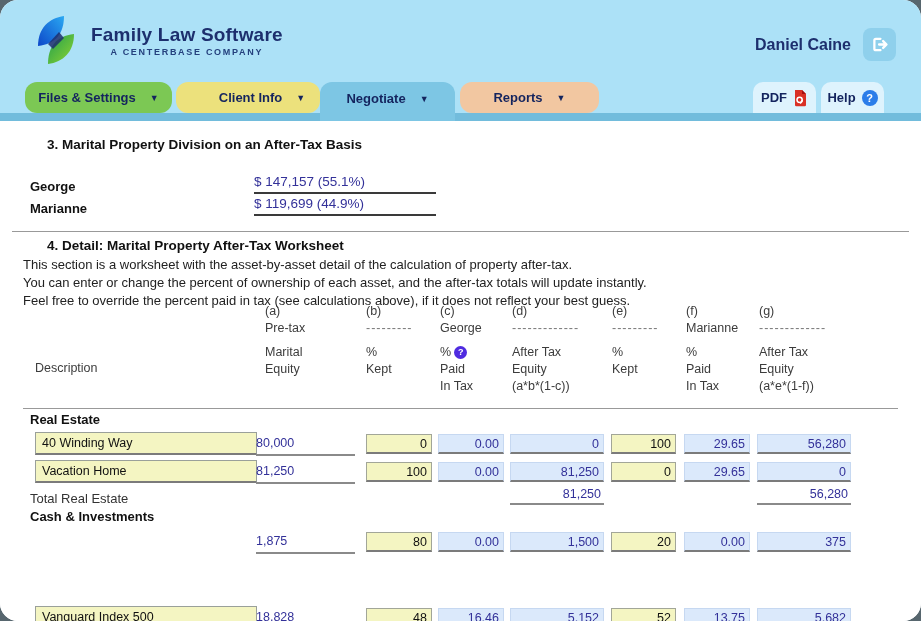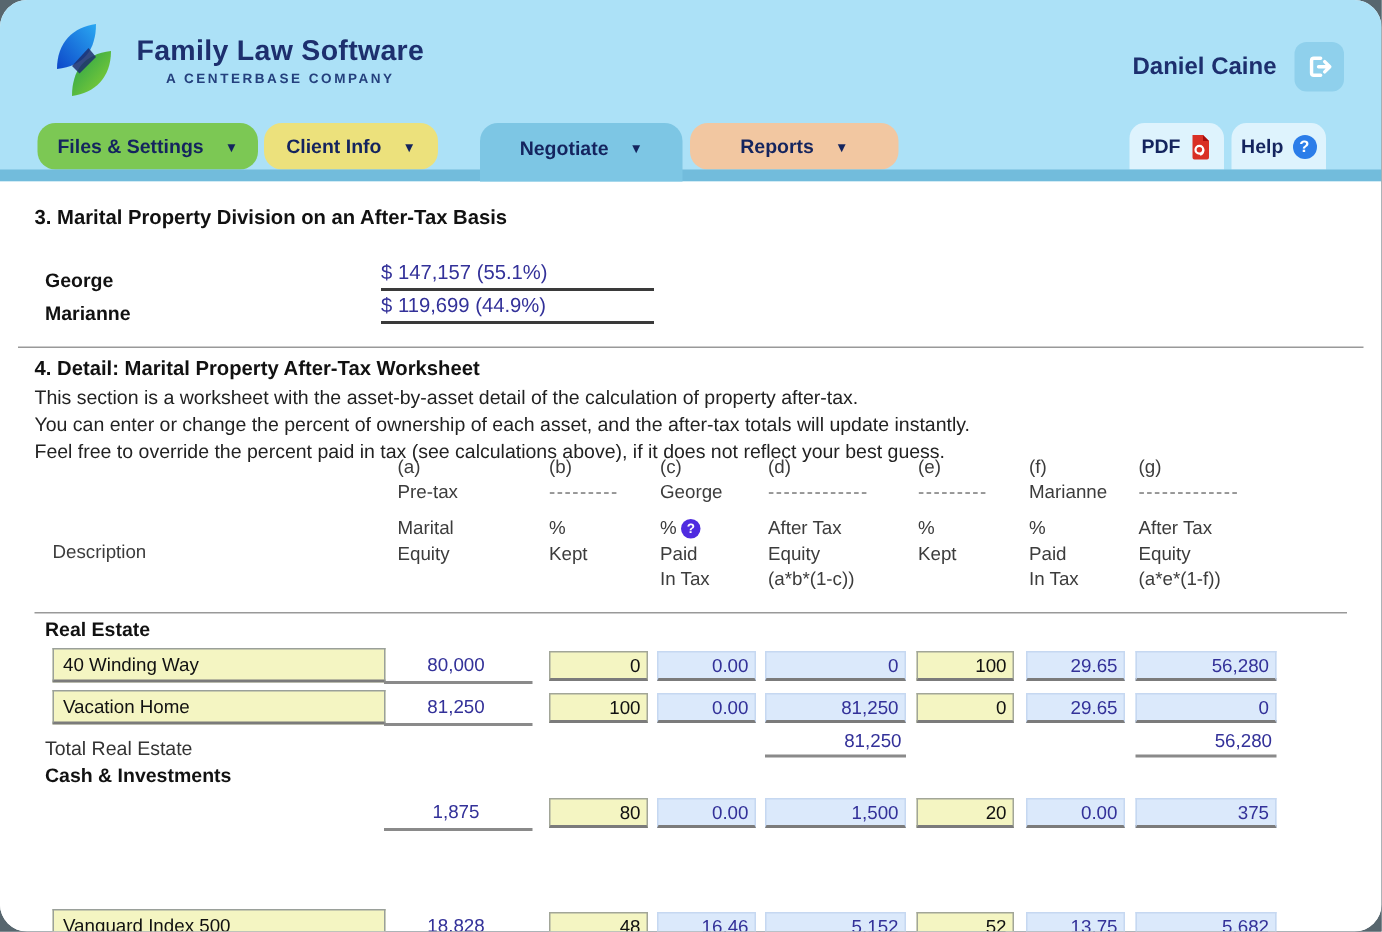--- a/index.html
+++ b/index.html
@@ -10,46 +10,46 @@
   .logo-wrap{position:absolute;left:33px;top:14px;display:flex;align-items:center;gap:12px;}
   .brand-name{font-size:19px;font-weight:bold;color:#1d2f6e;letter-spacing:.2px;line-height:21px;}
   .brand-tagline{font-size:9px;font-weight:bold;color:#24407d;letter-spacing:1.7px;margin-top:2px;}
   .user-area{position:absolute;right:25px;top:28px;display:flex;align-items:center;gap:12px;}
   .user-name{font-size:16px;font-weight:600;color:#1d2f6e;}
   .logout-btn{width:33px;height:33px;border-radius:8px;background:#8fd0ec;display:flex;align-items:center;justify-content:center;cursor:pointer;}
   
   .tab{position:absolute;bottom:8px;height:31px;border-radius:12px;display:flex;align-items:center;justify-content:center;gap:14px;font-size:13px;font-weight:bold;color:#14245e;cursor:pointer;}
   .tab .arrow{font-size:9px;color:#14245e;}
   .tab-green{left:25px;width:147px;background:#7cc854;}
-  .tab-yellow{left:176px;width:116px;background:#ece17c;}
+  .tab-yellow{left:176px;width:116px;background:#ece17c;padding-left:28px;}
   .tab-active{left:320px;width:135px;background:#7dc6e4;bottom:0;height:39px;border-radius:12px 12px 0 0;z-index:3;padding-bottom:6px;box-sizing:border-box;}
   .tab-peach{left:460px;width:139px;background:#f2c7a1;}
   .mini-btn{position:absolute;bottom:8px;height:31px;width:63px;background:#def3fd;border-radius:10px 10px 0 0;display:flex;align-items:center;justify-content:center;gap:6px;font-size:13px;font-weight:bold;color:#14245e;cursor:pointer;}
   .btn-pdf{left:753px;}
   .btn-help{left:821px;}
   .q-circle{width:16px;height:16px;border-radius:50%;background:#2b7de9;color:#fff;font-size:11px;font-weight:bold;display:flex;align-items:center;justify-content:center;}
   
   .content{position:absolute;top:121px;left:0;width:100%;height:500px;background:#fff;font-size:13px;color:#222;}
   .abs{position:absolute;white-space:nowrap;}
-  .h-sec{font-weight:bold;color:#111;font-size:13.5px;}
+  .h-sec{font-weight:bold;color:#111;font-size:13.5px;margin-left:24px;}
   .party-label{font-weight:bold;color:#111;}
   .party-value{width:182px;border-bottom:2px solid #3a3a3a;color:#333199;font-size:13.5px;padding-bottom:3px;}
   .hr1{height:1px;background:#999;}
   
   .wcol{position:absolute;top:182px;font-size:12.5px;color:#3c3c3c;}
   .hline{height:17px;line-height:17px;}
   .hline.gap{margin-top:7px;}
   .hline.dash{color:#777;letter-spacing:1px;}
   .q-mini{display:inline-flex;width:13px;height:13px;border-radius:50%;background:#4f2be0;color:#fff;font-size:9px;font-weight:bold;align-items:center;justify-content:center;vertical-align:1px;margin-left:3px;}
   
   .group-name{font-weight:bold;color:#111;font-size:13px;}
   .trow{position:absolute;left:0;width:100%;height:26px;}
   .cell{position:absolute;font-size:12.5px;box-sizing:border-box;}
   .desc-box{left:35px;top:0;width:222px;height:23px;background:#f4f5c2;border:1px solid #9aa09a;border-bottom:2px solid #7b7b7b;padding:3px 6px 0 6px;color:#111;}
-  .pretax{left:256px;top:4px;width:99px;height:20px;border-bottom:2px solid #8a8a8a;color:#333199;text-align:center;padding-right:3px;}
+  .pretax{left:256px;top:4px;width:99px;height:20px;border-bottom:2px solid #8a8a8a;color:#333199;text-align:left;padding-right:3px;}
   .nbox{top:2px;height:20px;text-align:right;padding:2px 4px 0 2px;}
   .box-y{background:#f4f5c2;border:1px solid #a2a698;border-bottom:2px solid #7b7b7b;color:#111;}
   .box-b{background:#dbe9fb;border:1px solid #c6d8f1;border-bottom:2px solid #7b7b7b;color:#333199;}
   .cb{left:366px;width:66px;}
   .cc{left:438px;width:66px;}
   .cd{left:510px;width:94px;}
   .ce{left:611px;width:65px;}
   .cf{left:684px;width:66px;}
   .cg{left:757px;width:94px;}
   .total-val{position:absolute;width:94px;border-bottom:2px solid #8a8a8a;color:#333199;font-size:12.5px;text-align:right;padding:0 3px 2px 0;box-sizing:border-box;}

